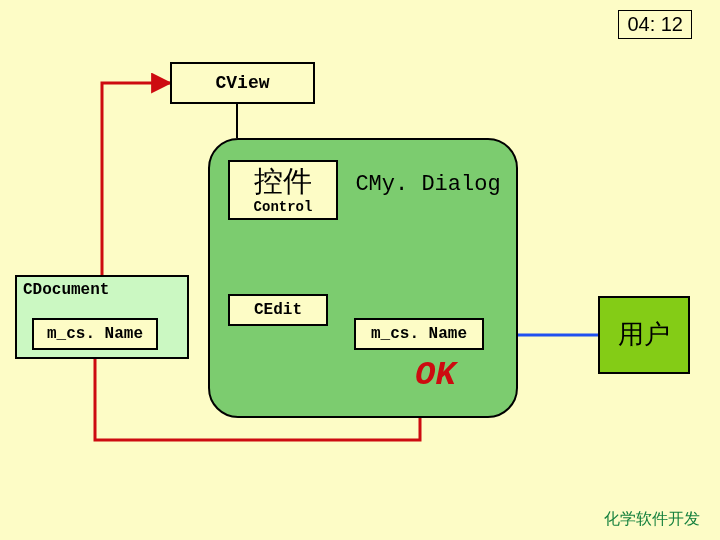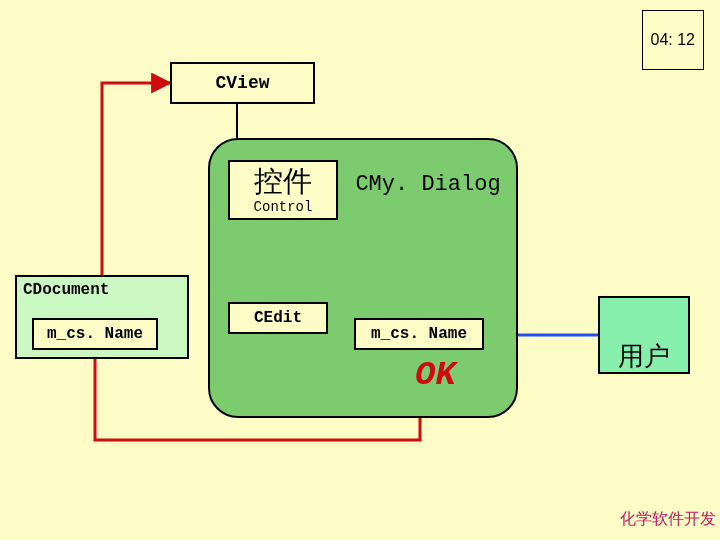--- a/index.html
+++ b/index.html
@@ -6,32 +6,32 @@
   html, body { width: 720px; height: 540px; }
   body {
     background: #fdfcc6;
     font-family: "Microsoft YaHei", "SimSun", Arial, sans-serif;
     position: relative;
     overflow: hidden;
   }
   .timestamp {
     position: absolute;
     top: 10px;
-    right: 16px;
-    font-size: 16px;
+    right: 28px;
+    font-size: 20px;
     border: 1px solid #000;
-    padding: 20px 8px;
+    padding: 2px 8px;
     background: #fdfcc6;
   }
   .footer {
     position: absolute;
     bottom: 10px;
-    right: 4px;
-    font-size: 16px;
-    color: #be185d;
+    right: 20px;
+    font-size: 16px;
+    color: #15803d;
     margin-left: 15px;
   }
   .box {
     position: absolute;
     border: 2px solid #000;
     text-align: center;
     display: flex;
     flex-direction: column;
     justify-content: center;
     align-items: center;
@@ -80,42 +80,41 @@
   }
   .control {
     left: 228px;
     top: 160px;
     width: 110px;
     height: 60px;
     background: #fdfcc6;
     line-height: 1.15;
   }
   .control .cn { font-size: 29px; font-family: "SimSun","Microsoft YaHei",serif; }
-  .control .en { font-size: 14px; font-family: "Courier New", monospace; font-weight: normal; }
+  .control .en { font-size: 14px; font-family: "Courier New", monospace; font-weight: bold; }
   .cmydialog {
     left: 348px;
     top: 164px;
     width: 160px;
     height: 40px;
     border: none;
     background: transparent;
     font-family: "Courier New", monospace;
     font-weight: normal;
     font-size: 22px;
   }
   .cedit {
     left: 228px;
     top: 294px;
     width: 100px;
     height: 32px;
     background: #fdfcc6;
     font-family: "Courier New", monospace;
     font-weight: bold;
     font-size: 16px;
-    margin-top: 8px;
   }
   .mcsname-right {
     left: 354px;
     top: 318px;
     width: 130px;
     height: 32px;
     background: #fdfcc6;
     font-family: "Courier New", monospace;
     font-weight: bold;
     font-size: 16px;
@@ -128,25 +127,24 @@
     font-weight: bold;
     font-size: 34px;
     color: #cd0b10;
     font-style: italic;
   }
   .user-opinion {
     left: 598px;
     top: 296px;
     width: 92px;
     height: 78px;
-    background: #86efac;
+    background: #84cc16;
     font-size: 26px;
     font-family: "SimSun","Microsoft YaHei",serif;
     line-height: 1.2;
-    justify-content: flex-end;
   }
   svg.connectors {
     position: absolute;
     left: 0; top: 0;
     width: 720px; height: 540px;
     pointer-events: none;
   }
 </style>
 </head>
 <body>

